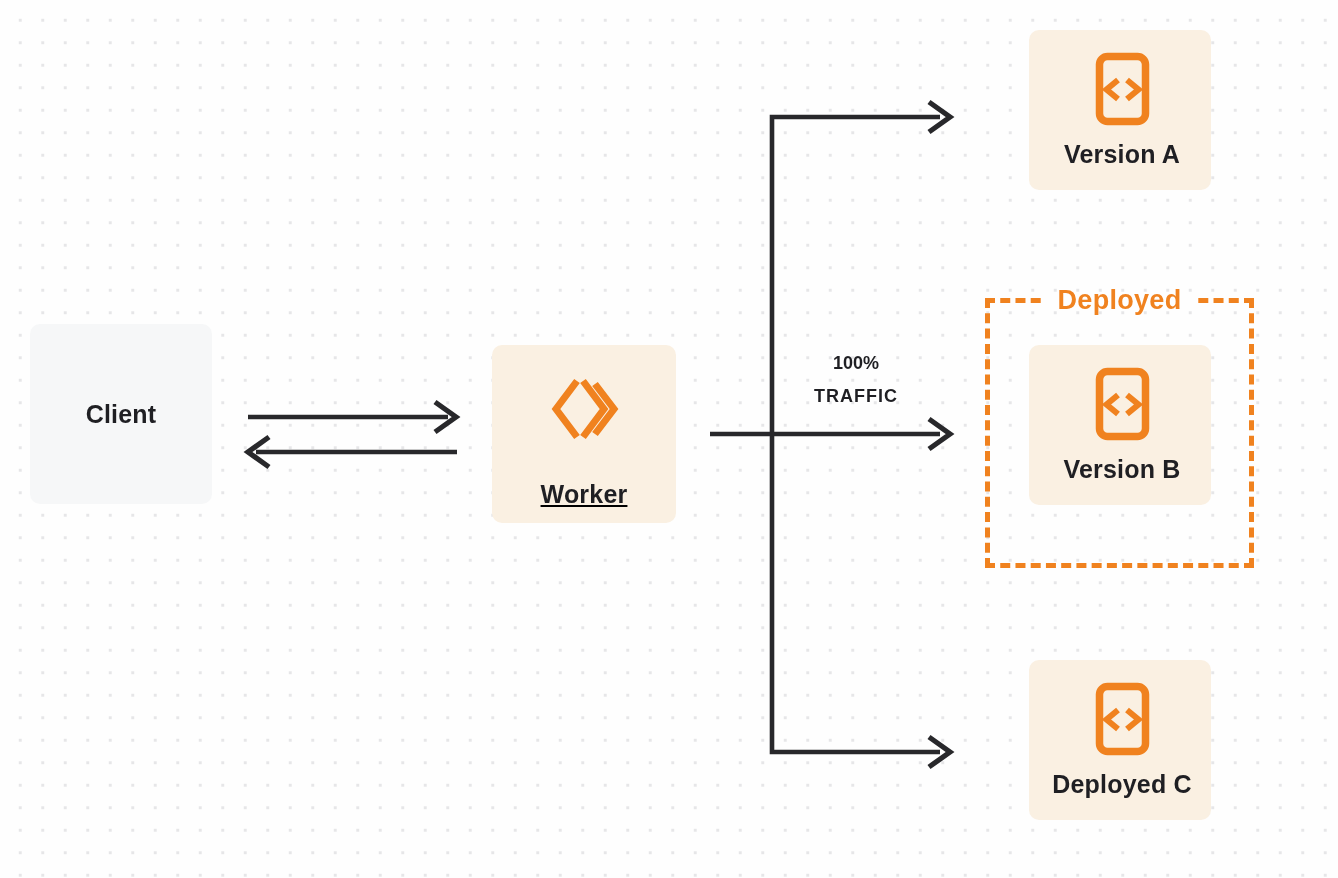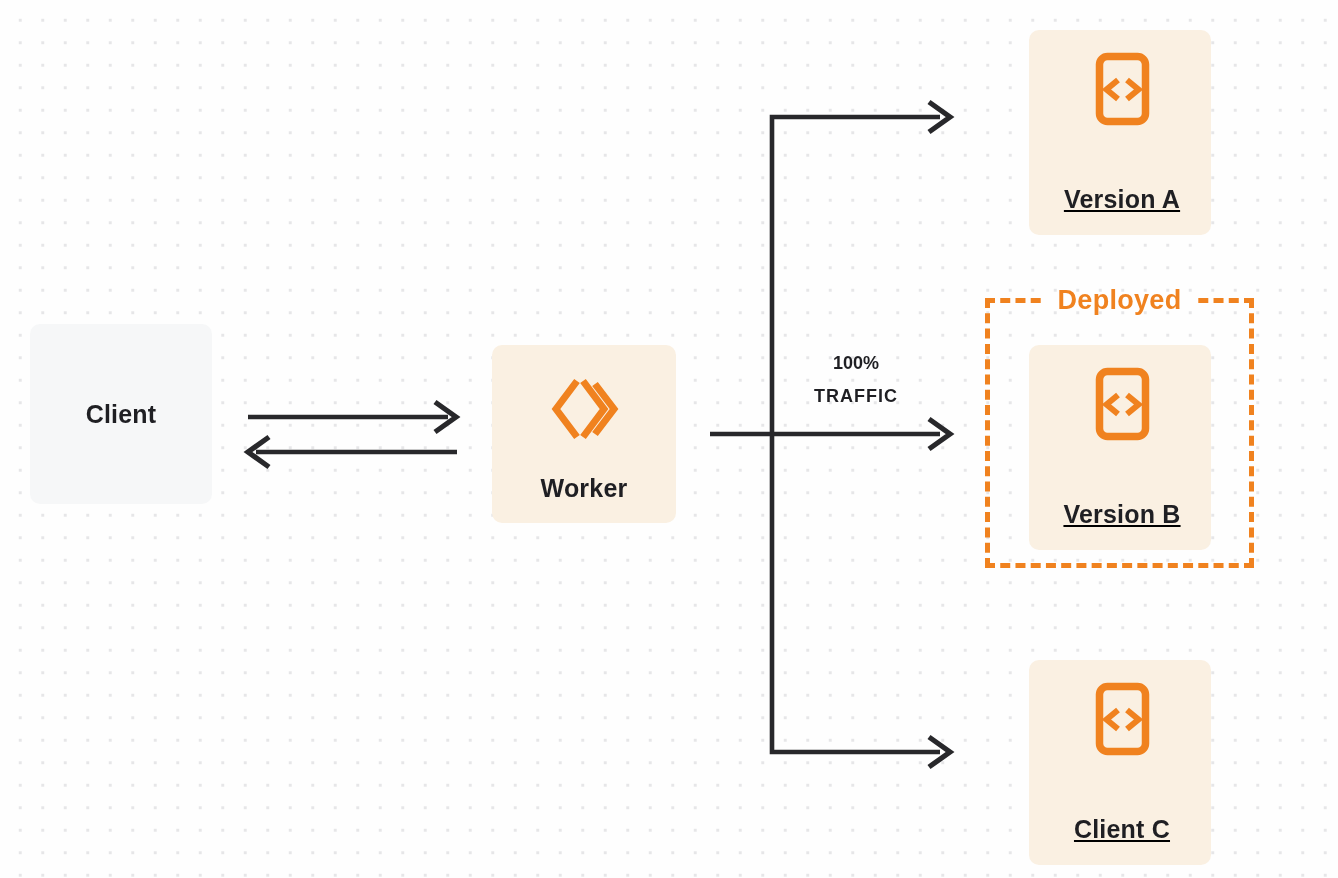--- a/index.html
+++ b/index.html
@@ -39,29 +39,29 @@
     left: 30px; top: 324px;
     width: 182px; height: 180px;
     background: #F6F7F8;
     justify-content: center;
   }
   .node-worker {
     left: 492px; top: 345px;
     width: 184px; height: 178px;
     background: #FAF0E2;
     justify-content: space-between;
-    padding: 26px 0 20px 0;
+    padding: 26px 0 14px 0;
+    text-decoration: underline;
   }
   .node-version {
     left: 1029px;
-    width: 182px; height: 205px;
+    width: 182px; height: 160px;
     background: #FAF0E2;
     justify-content: space-between;
     padding: 22px 0 21px 4px;
-    text-decoration: underline;
   }
   .node-version-a { top: 30px; }
   .node-version-b { top: 345px; }
   .node-version-c { top: 660px; }
   .deployed-box {
     position: absolute;
     left: 985px; top: 286px;
     width: 269px; height: 282px;
     border: 5px dashed #F0821F;
     background: transparent;
@@ -151,21 +151,21 @@
     </svg>
     <div class="label">Version B</div>
   </div>
 
   <div class="node node-version node-version-c">
     <svg class="icon-svg" width="55" height="74" viewBox="0 0 55 74" xmlns="http://www.w3.org/2000/svg" fill="none" stroke="#F0821F" stroke-linejoin="miter" stroke-linecap="butt">
       <rect x="4.5" y="4.5" width="46" height="65" rx="8" stroke-width="7.5"></rect>
       <path d="M23 28 L11.5 37.5 L23 47" stroke-width="6"></path>
       <path d="M32 28 L43.5 37.5 L32 47" stroke-width="6"></path>
     </svg>
-    <div class="label">Client C</div>
+    <div class="label">Deployed C</div>
   </div>
 
   <div class="traffic-label">
     <span class="t1">100%</span>
     <span class="t2">TRAFFIC</span>
   </div>
 
 </div>
 
 </body></html>

